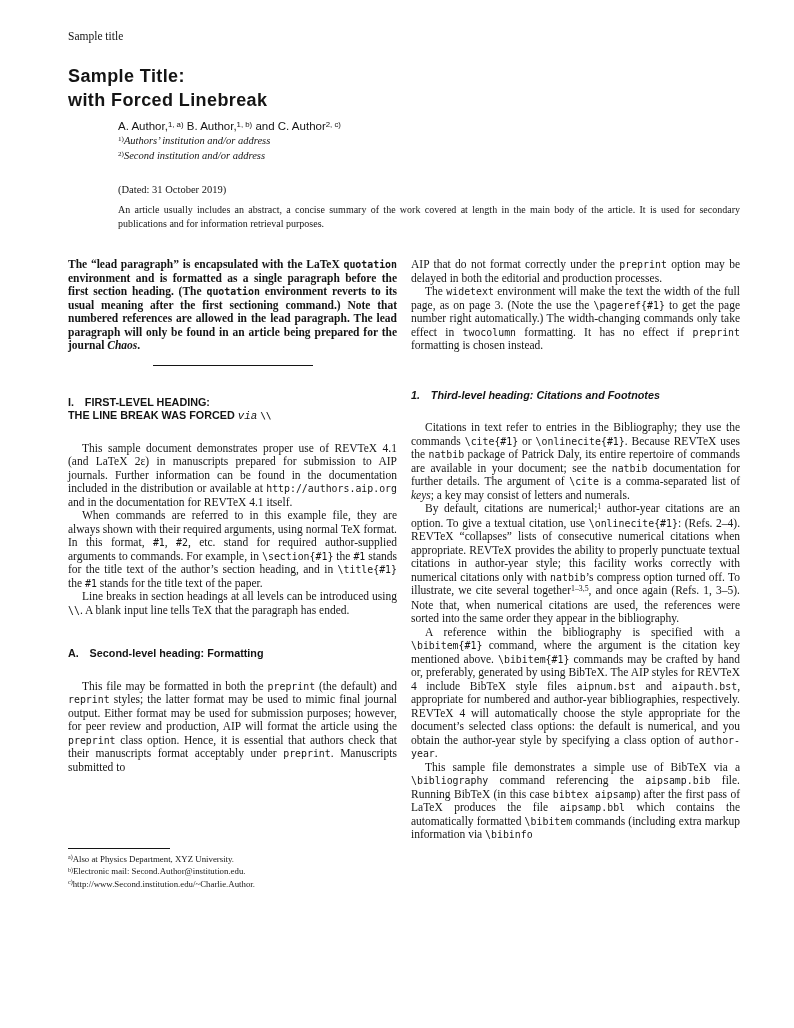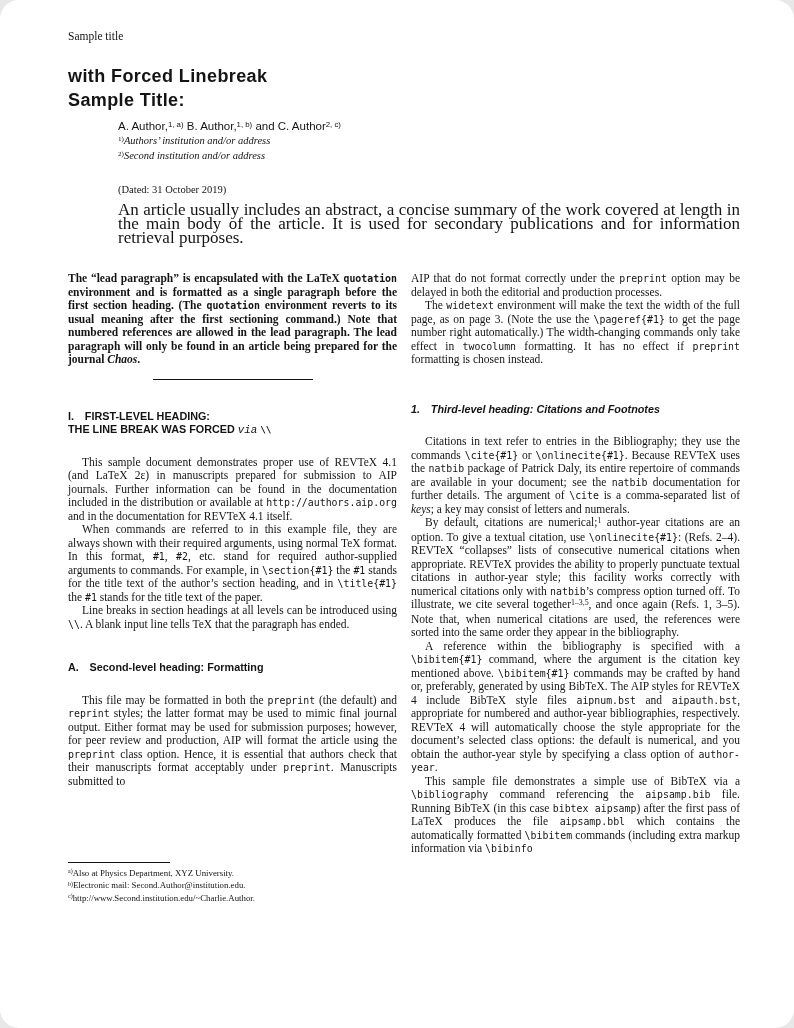--- a/index.html
+++ b/index.html
@@ -1,33 +1,32 @@
 <!DOCTYPE html>
 <html><head>
 <meta charset="utf-8">
 <style>
   html,body { margin:0; padding:0; background:#e8e8e8; }
   .page {
     position:relative; width:794px; height:1028px; margin:0 auto;
     background:#ffffff; color:#141414; box-sizing:border-box;
     padding:30px 54px 0 68px;
     font-family:"Liberation Serif", serif;
-    border-radius:19px;
   }
   .running-title { font-size:11.5px; margin-bottom:22px; }
   .article-title {
     font-family:"Liberation Sans", sans-serif;
     font-weight:bold; font-size:18px; line-height:24px;
     letter-spacing:0.4px; margin-bottom:8px;
   }
   .byline { padding-left:50px; }
   .authors-line { font-family:"Liberation Sans", sans-serif; font-size:11.5px; margin-bottom:2px; }
   .affiliation { font-size:10.5px; line-height:13px; }
   .dated { font-size:10.5px; margin-top:20px; margin-bottom:8px; }
-  .abstract { font-size:17px; line-height:14px; text-align:justify; width:622px; }
+  .abstract { font-size:10px; line-height:14px; text-align:justify; width:622px; }
 
   .columns { display:flex; gap:14px; margin-top:27px;justify-content:space-between; }
   .col { width:329px; }
   .col-left { display:flex; flex-direction:column; height:705px; }
 
   p.body-par {
     font-size:11.5px; line-height:13.5px; text-align:justify;
     margin:0; hyphens:none;
   }
   p.indent { text-indent:14px; }
@@ -52,22 +51,22 @@
   .s-via { font-family:Liberation Mono, monospace; font-weight:normal; font-style:italic; }
 </style>
 </head>
 <body>
 
 <div class="page">
 
   <div class="running-title">Sample title</div>
 
   <div class="article-title">
+    <div>Sample Title:</div>
     <div>with Forced Linebreak</div>
-    <div>Sample Title:</div>
   </div>
 
   <div class="byline">
     <div class="authors-line"><span>A. Author,</span><span class="s-sup">1, a)</span><span> B. Author,</span><span class="s-sup">1, b)</span><span> and C. Author</span><span class="s-sup">2, c)</span></div>
     <div class="affiliation"><span class="s-sup">1)</span><span class="s-i">Authors’ institution and/or address</span></div>
     <div class="affiliation"><span class="s-sup">2)</span><span class="s-i">Second institution and/or address</span></div>
     <div class="dated">(Dated: 31 October 2019)</div>
     <div class="abstract">An article usually includes an abstract, a concise summary of the work covered at length in the main body of the article. It is used for secondary publications and for information retrieval purposes.</div>
   </div>
 

